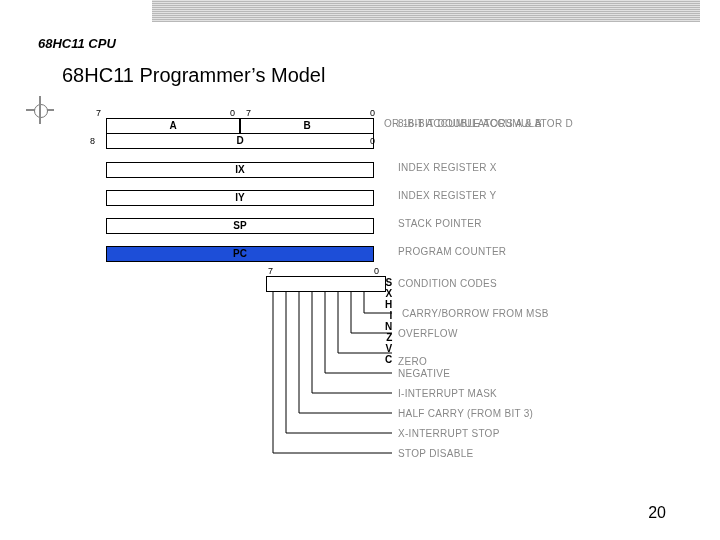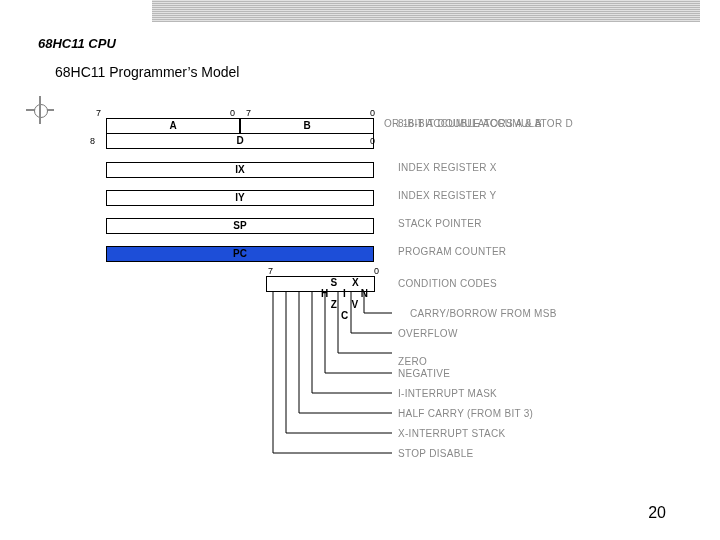--- a/index.html
+++ b/index.html
@@ -1,20 +1,20 @@
 <!DOCTYPE html>
 <html><head>
 <meta charset="utf-8">
 <style>
   html,body{margin:0;padding:0;font-family:Verdana,Arial,sans-serif;background:#fff;color:#000}
   .slide{width:700px;height:540px;position:relative;overflow:hidden}
   .topbar{position:absolute;left:152px;top:0;width:568px;height:22px;
     background:repeating-linear-gradient(0deg,#b8b8b8 0 1px,#e2e2e2 1px 2px)}
   .section{position:absolute;left:38px;top:36px;font-style:italic;font-weight:700;font-size:13px}
-  .h1{position:absolute;left:55px;top:64px;font-size:14px;font-weight:400}
+  .h1{position:absolute;left:62px;top:64px;font-size:20px;font-weight:400}
   .marker{position:absolute;left:26px;top:96px;width:28px;height:28px}
   .marker::before,.marker::after{content:"";position:absolute;background:#8a8a8a}
   .marker::before{left:0;top:13px;width:28px;height:2px}
   .marker::after {left:13px;top:0;width:2px;height:28px}
   .marker span{position:absolute;width:12px;height:12px;border:1px solid #777;border-radius:50%;
     left:8px;top:8px;background:#fff}
 
   .stage{position:absolute;left:78px;top:118px;width:600px;height:380px}
   .box{position:absolute;height:14px;border:1px solid #000;background:#fff;
        font:700 10px/13px Arial;text-align:center}
@@ -58,32 +58,32 @@
 
     <div class="desc" style="left:320px;top:0">8-BIT ACCUMULATORS A &amp; B</div>
     <div class="desc" style="left:306px;top:14">OR 16-BIT DOUBLE ACCUMULATOR D</div>
     <div class="desc" style="left:320px;top:44px">INDEX REGISTER X</div>
     <div class="desc" style="left:320px;top:72px">INDEX REGISTER Y</div>
     <div class="desc" style="left:320px;top:100px">STACK POINTER</div>
     <div class="desc" style="left:320px;top:128px">PROGRAM COUNTER</div>
 
     <div class="bits" style="left:190px;top:148px">7</div>
     <div class="bits" style="left:296px;top:148px">0</div>
-    <div class="box" style="left:188px;top:158px;width:106px;text-align:center;padding-left:1px">
+    <div class="box" style="left:188px;top:158px;width:106px;text-align:right;padding-left:12px">
       <span class="ccr">S X H I N Z V C</span>
     </div>
     <div class="desc" style="left:320px;top:160px">CONDITION CODES</div>
 
-    <div class="flag" style="left:332px;top:190px">CARRY/BORROW FROM MSB</div>
+    <div class="flag" style="left:324px;top:190px">CARRY/BORROW FROM MSB</div>
     <div class="flag" style="left:320px;top:210px">OVERFLOW</div>
     <div class="flag" style="left:320px;top:238px">ZERO</div>
     <div class="flag" style="left:320px;top:250px">NEGATIVE</div>
     <div class="flag" style="left:320px;top:270px">I-INTERRUPT MASK</div>
     <div class="flag" style="left:320px;top:290px">HALF CARRY (FROM BIT 3)</div>
-    <div class="flag" style="left:320px;top:310px">X-INTERRUPT STACK</div>
+    <div class="flag" style="left:320px;top:310px">X-INTERRUPT STOP</div>
     <div class="flag" style="left:320px;top:330px">STOP DISABLE</div>
 
     <svg class="wires" width="600" height="360">
       <g stroke="#000" stroke-width="1" fill="none">
 
         <path d="M286 173 V195 H314"></path>
         <path d="M273 173 V215 H314"></path>
         <path d="M260 173 V235 H314"></path>
         <path d="M247 173 V255 H314"></path>
         <path d="M234 173 V275 H314"></path>

